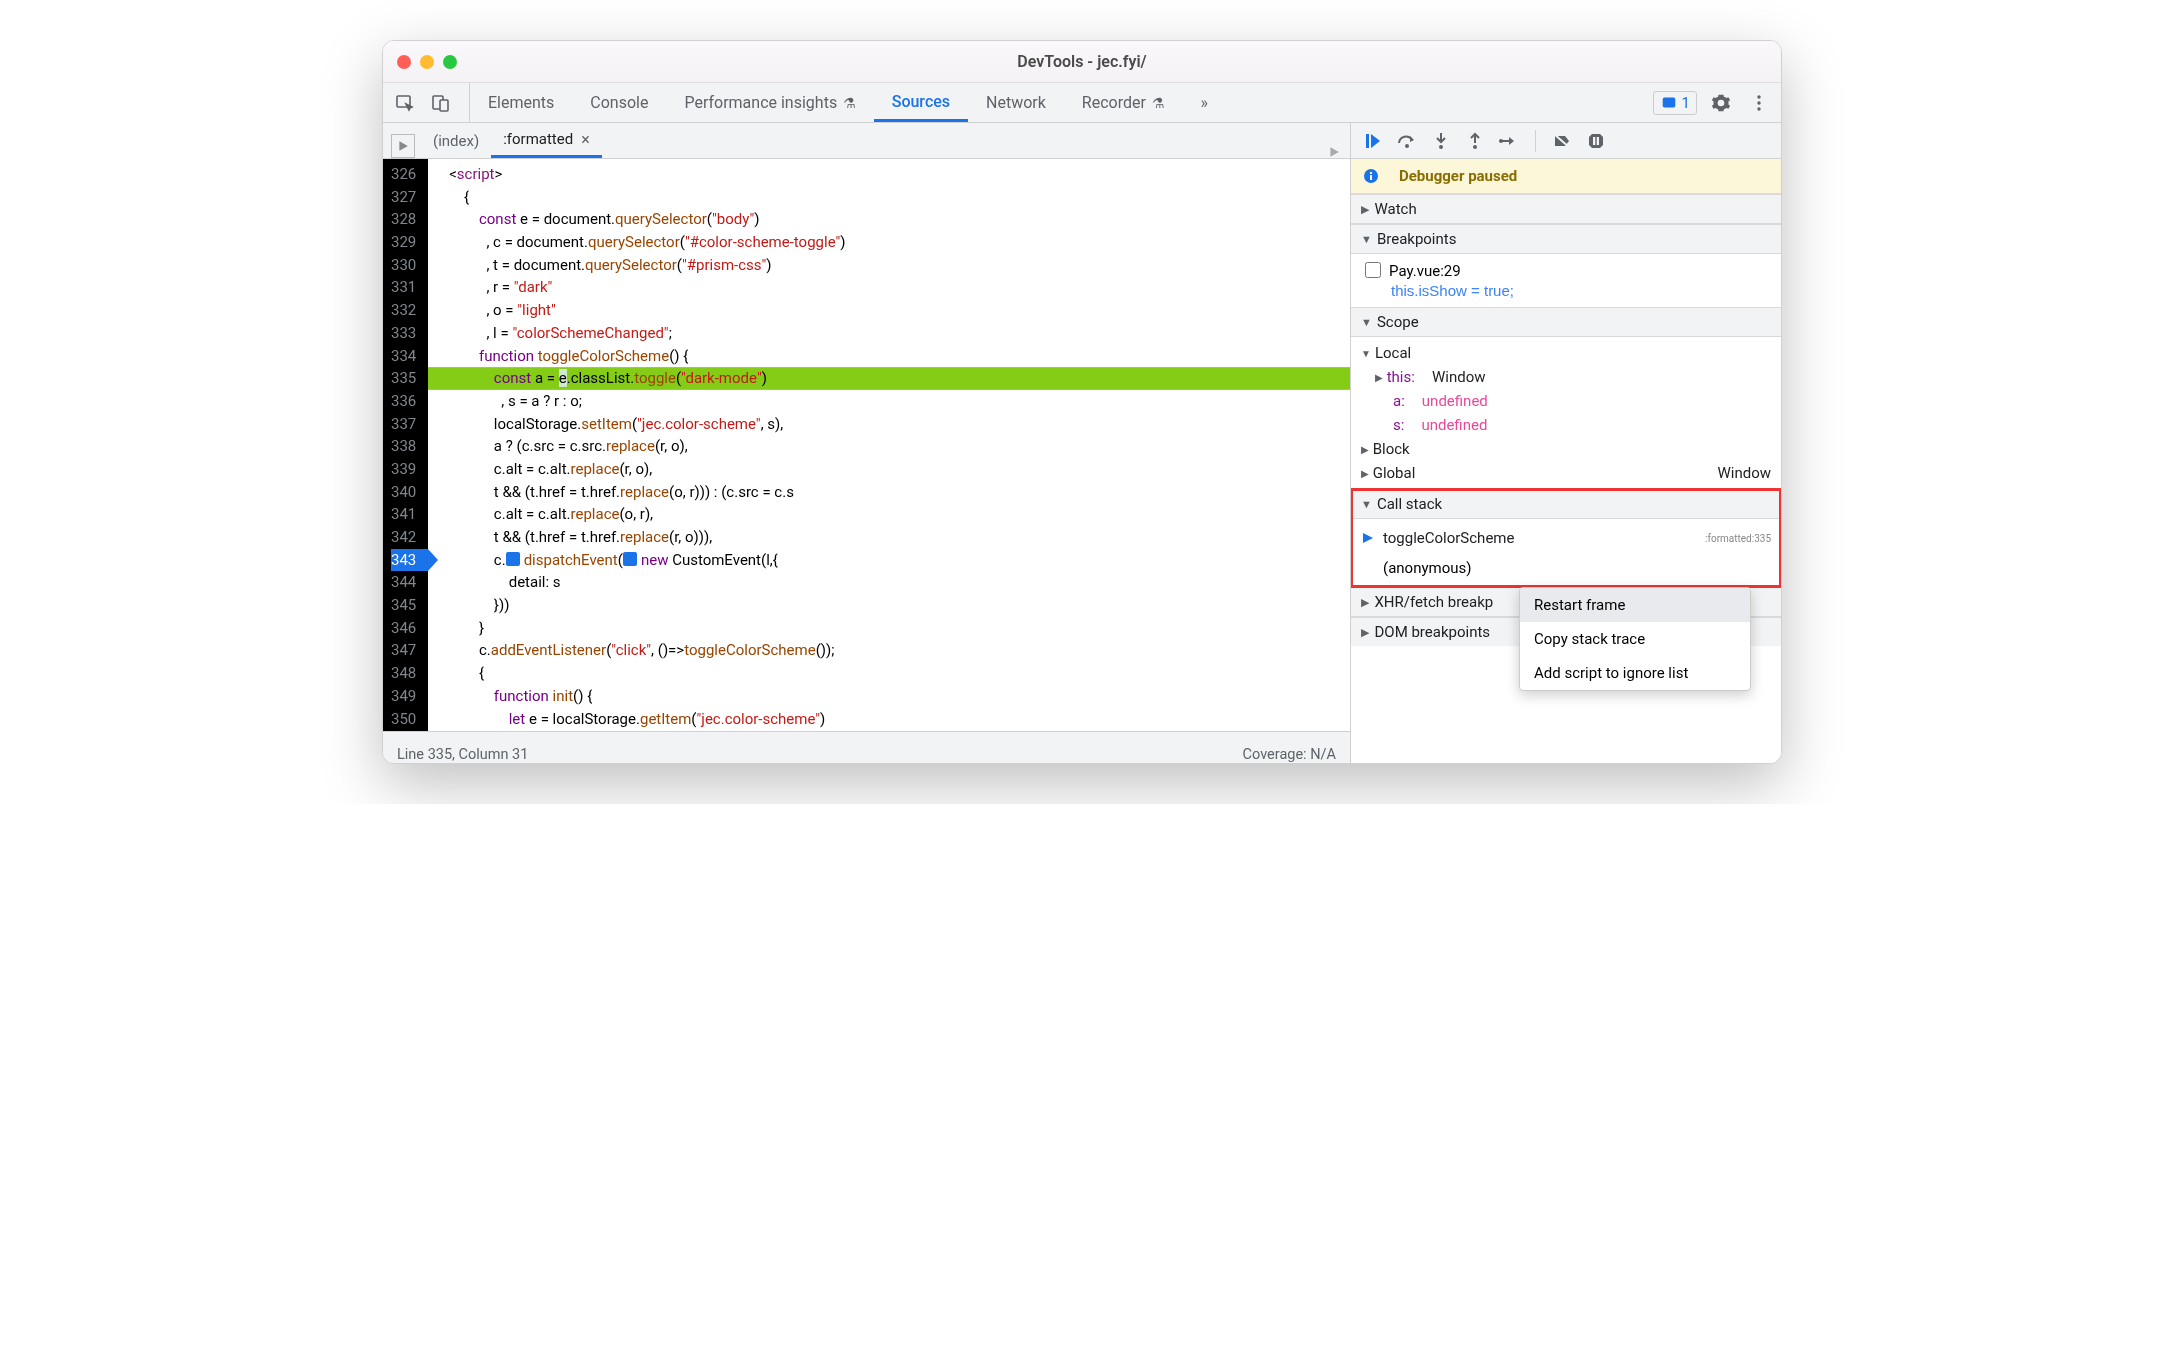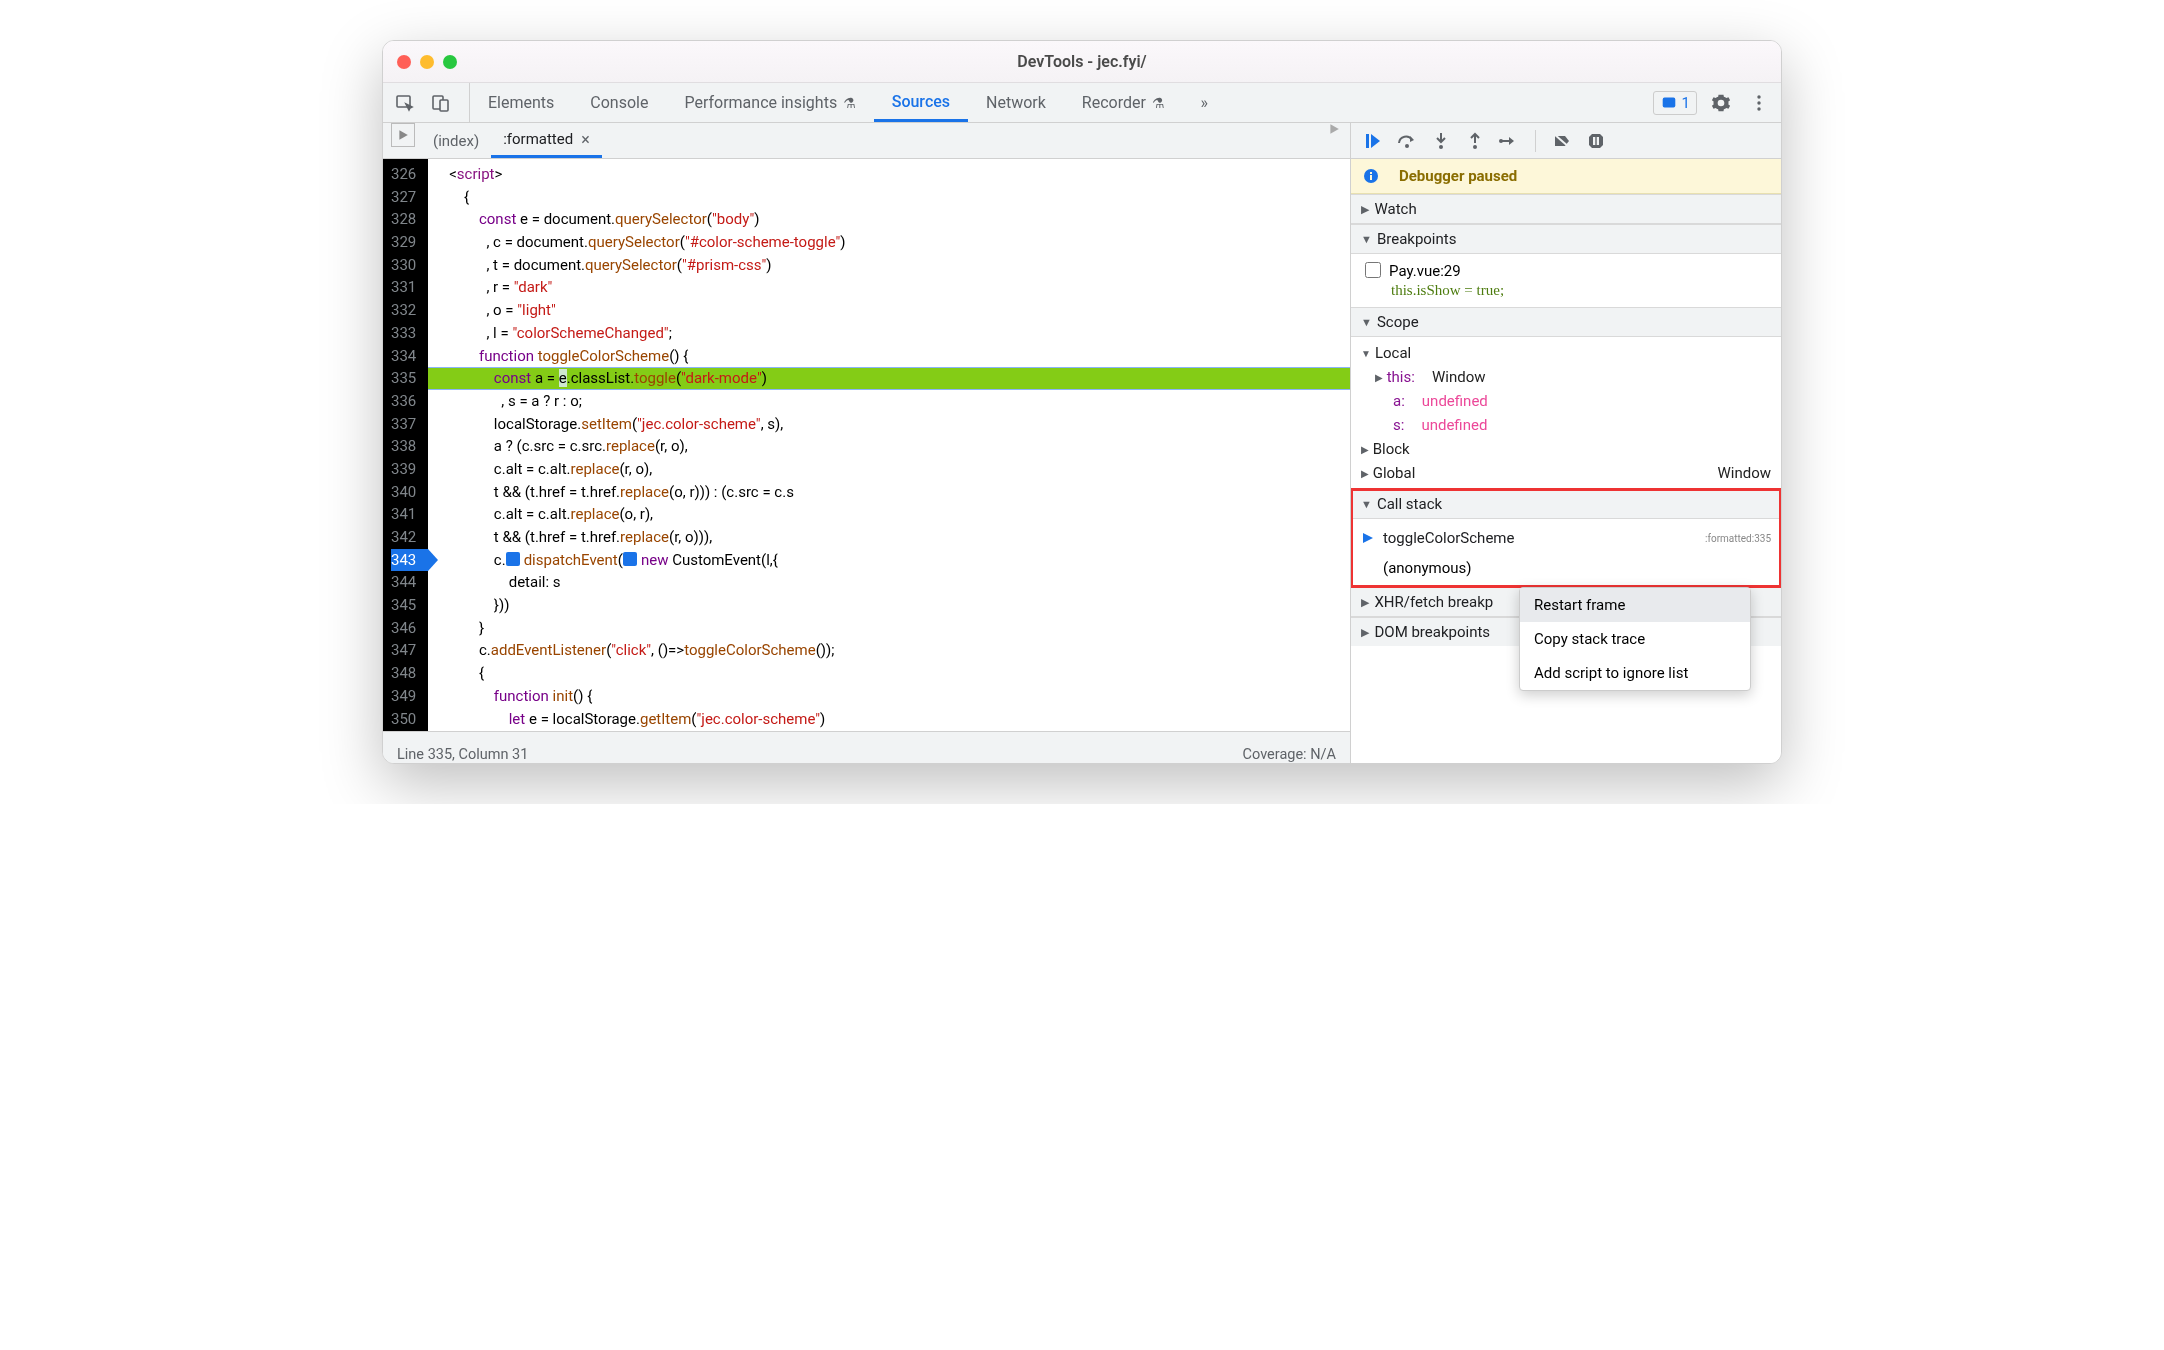--- a/index.html
+++ b/index.html
@@ -16,21 +16,21 @@
 .toolbar-left{display:flex;align-items:center;gap:8px;padding-right:14px;border-right:1px solid #d0d0d0;height:100%}
 .icon-btn{width:28px;height:28px;display:flex;align-items:center;justify-content:center;color:#5f6368;cursor:pointer}
 .tabs{display:flex;align-items:center;height:100%;flex:1}
 .tab{padding:0 18px;height:100%;display:flex;align-items:center;font-size:16px;color:#5f6368;cursor:pointer;gap:6px}
 .tab.active{color:#1a73e8;border-bottom:3px solid #1a73e8;font-weight:500}
 .toolbar-right{display:flex;align-items:center;gap:10px;padding-left:10px}
 .issues-badge{display:flex;align-items:center;gap:4px;background:transparent;color:#1a73e8;font-size:15px;padding:2px 6px;border:1px solid #ccc;border-radius:3px}
 .issues-badge svg{width:18px;height:18px}
 .content{display:flex;height:640px}
 .editor-pane{flex:1;display:flex;flex-direction:column;border-right:1px solid #d0d0d0;min-width:0}
-.editor-tabs{height:36px;display:flex;align-items:flex-start;border-bottom:1px solid #d0d0d0;padding-left:8px;background:#f1f3f4}
+.editor-tabs{height:36px;display:flex;align-items:flex-end;border-bottom:1px solid #d0d0d0;padding-left:8px;background:#f1f3f4}
 .run-snippet{width:24px;height:24px;display:flex;align-items:center;justify-content:center;margin-right:6px;border:1px solid #bbb;color:#888}
 .ed-tab{padding:0 12px;height:100%;display:flex;align-items:center;font-size:15px;color:#5f6368;gap:8px;cursor:pointer}
 .ed-tab.active{border-bottom:3px solid #1a73e8;color:#202124}
 .ed-tab .close{color:#5f6368;font-size:16px}
 .editor-tabs-right{margin-left:auto;padding-right:10px;color:#aaa}
 .code-area{flex:1;display:flex;overflow:hidden;font-family:Menlo,Monaco,Consolas,monospace;font-size:15px;background:#fff}
 .gutter{background:#000000;text-align:center;color:#80868b;padding:4px 12px 4px 8px;user-select:none;line-height:22.7px}
 .gutter .ln{height:22.7px}
 .gutter .ln.exec{background:#1a73e8;color:#fff;margin-right:-12px;padding-right:12px;position:relative}
 .gutter .ln.exec::after{content:"";position:absolute;right:-10px;top:0;border-left:10px solid #1a73e8;border-top:11px solid transparent;border-bottom:11px solid transparent}
@@ -47,21 +47,21 @@
 .debug-toolbar .db-icon.primary{color:#1a73e8}
 .debug-toolbar .sep{width:1px;height:22px;background:#d0d0d0;margin:0 2px}
 .paused-msg{background:#fdf7d9;color:#8a6d00;padding:8px 12px;font-size:15px;font-weight:700;display:flex;align-items:center;gap:20px;border-bottom:1px solid #e8e0b0}
 .sections{flex:1;overflow-y:auto;font-size:15px}
 .sec-head{background:#f1f3f4;border-top:1px solid #d9d9d9;border-bottom:1px solid #d9d9d9;padding:5px 10px;display:flex;align-items:center;gap:5px;cursor:pointer;color:#202124}
 .sec-head .tri{font-size:11px;color:#5f6368}
 .sec-body{padding:4px 0}
 .bp-item{padding:4px 10px 4px 14px}
 .bp-item .bp-row1{display:flex;align-items:flex-start;gap:8px}
 .bp-item input[type=checkbox]{width:16px;height:16px;accent-color:#1a73e8}
-.bp-item .bp-code{font-family:Liberation Serif, serif;color:#4d7c0f;padding-left:26px;padding-top:2px;white-space:nowrap;overflow:hidden;text-overflow:ellipsis}
+.bp-item .bp-code{font-family:Liberation Sans, sans-serif;color:#3b82f6;padding-left:26px;padding-top:2px;white-space:nowrap;overflow:hidden;text-overflow:ellipsis}
 .scope-item{padding:3px 10px;display:flex;align-items:center;gap:4px;font-family:Menlo,monospace;color:#222}
 .scope-item .tri{font-size:10px;color:#5f6368}
 .scope-item.indent1{padding-left:24px}
 .scope-item.indent2{padding-left:42px}
 .scope-item .var{color:#881391}
 .scope-item .val{color:#ec4899}
 .scope-item .valr{margin-left:auto;color:#222}
 .callstack-box{outline:3px solid #e33;outline-offset:-2px}
 .cs-item{padding:6px 10px;display:flex;align-items:center;gap:8px;cursor:pointer}
 .cs-item.current{color:#202124}

